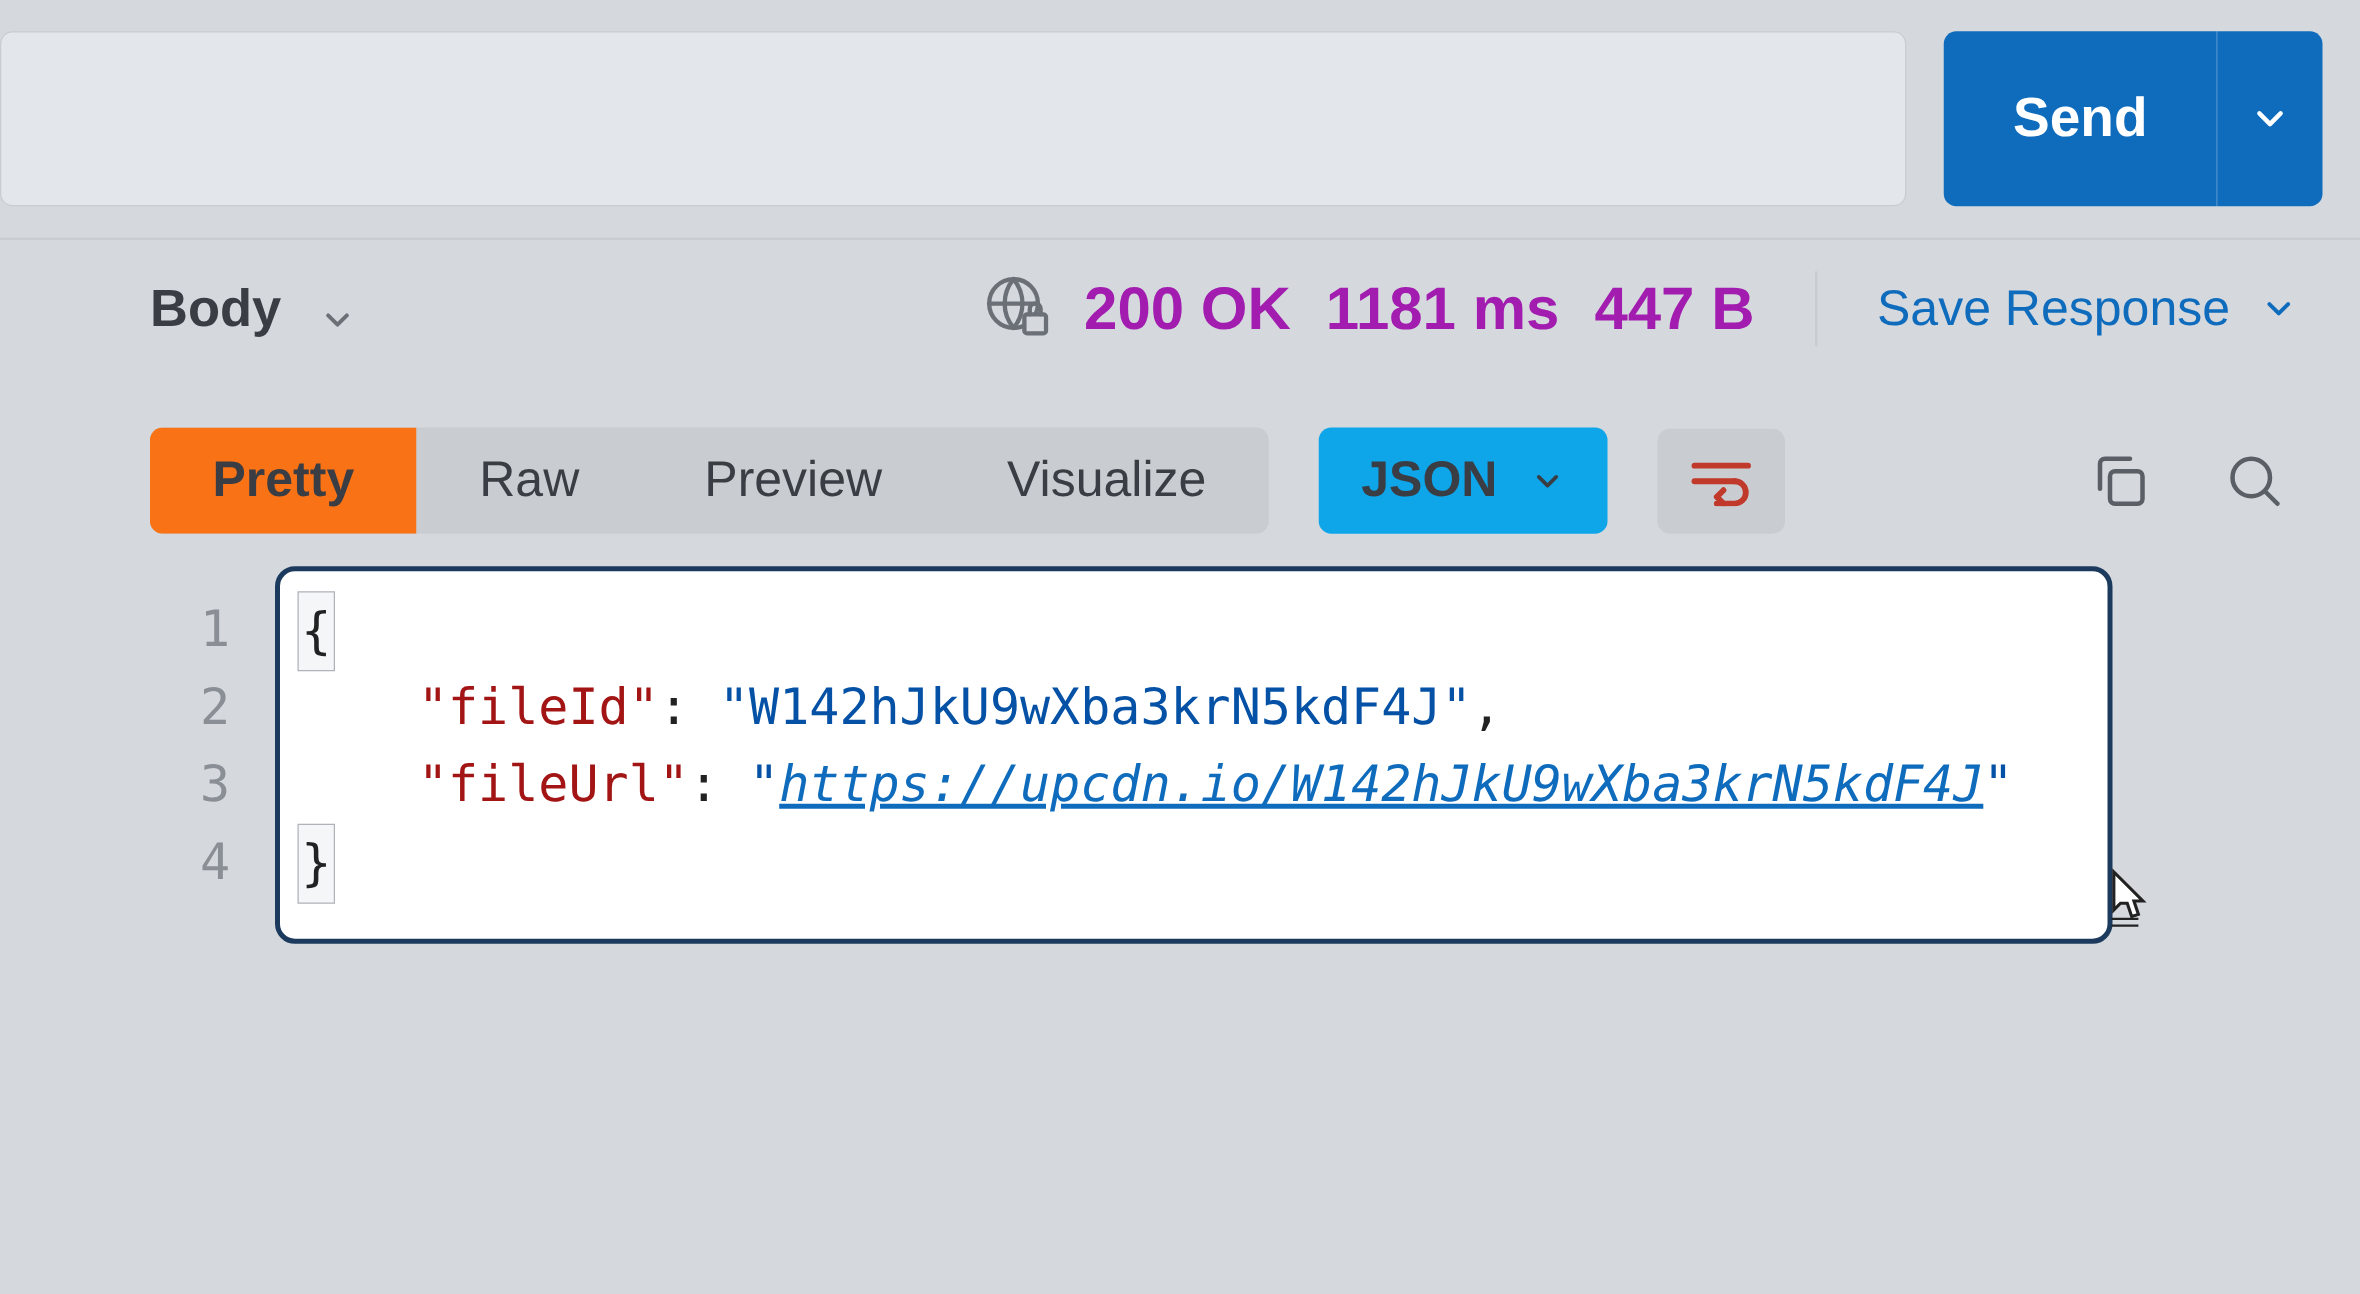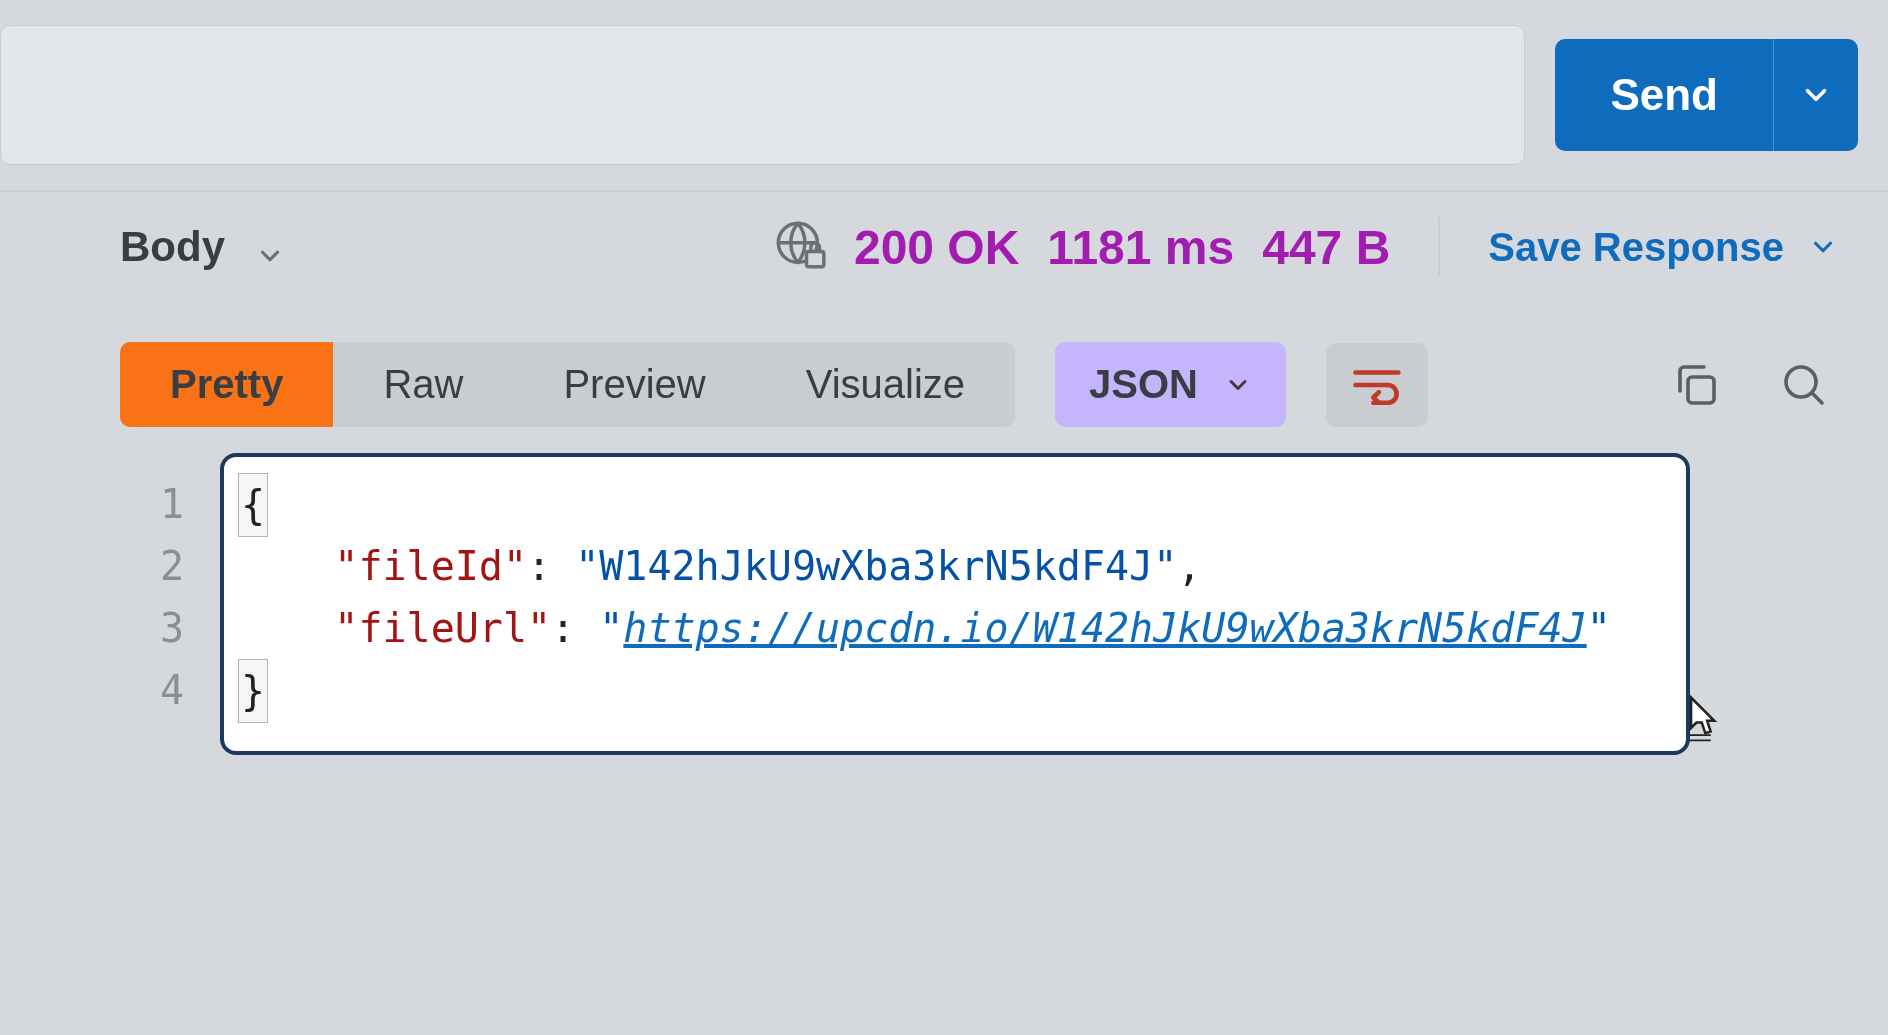--- a/index.html
+++ b/index.html
@@ -20,21 +20,21 @@
   .url-input-area {
     flex: 1;
     height: 140px;
     background: #e3e6ea;
     border: 1px solid #c9ccd1;
     border-radius: 10px;
     margin: 25px 0;
   }
   .send-button-wrap {
     display: flex;
-    height: 112px;
+    height: 140px;
     background: #0f6cbd;
     border-radius: 10px;
     margin: 25px 0;
   }
   .send-button {
     display: flex;
     align-items: center;
     justify-content: center;
     font-size: 44px;
     font-weight: 600;
@@ -71,21 +71,21 @@
   .flex-spacer { flex: 1; }
   .globe-icon { color: #6b6f76; }
   .globe-icon svg { width: 52px; height: 52px; }
   .status-text { font-size: 48px; font-weight: 700; color: #a21caf; }
   .vdiv { width: 2px; height: 60px; background: #c9ccd1; margin: 0 20px; }
   .save-response {
     display: flex;
     align-items: center;
     gap: 24px;
     font-size: 40px;
-    font-weight: 700;
+    font-weight: 400;
     color: #0f6cbd;
     padding-right: 50px;
   }
   .save-response svg { width: 30px; height: 30px; }
 
   .toolbar-row {
     display: flex;
     align-items: center;
     padding: 40px 50px 20px 120px;
     gap: 40px;
@@ -103,21 +103,21 @@
     padding: 20px 50px;
   }
   .view-tab.active {
     background: #f97316;
     font-weight: 600;
   }
   .format-dropdown {
     display: flex;
     align-items: center;
     gap: 26px;
-    background: #c4b5fd;
+    background: #0ea5e9;
     border-radius: 10px;
     padding: 20px 34px;
     font-size: 40px;
     font-weight: 600;
     color: #3a3e44;
   }
   .format-dropdown svg { width: 28px; height: 28px; }
   .wrap-toggle {
     display: flex;
     align-items: center;

